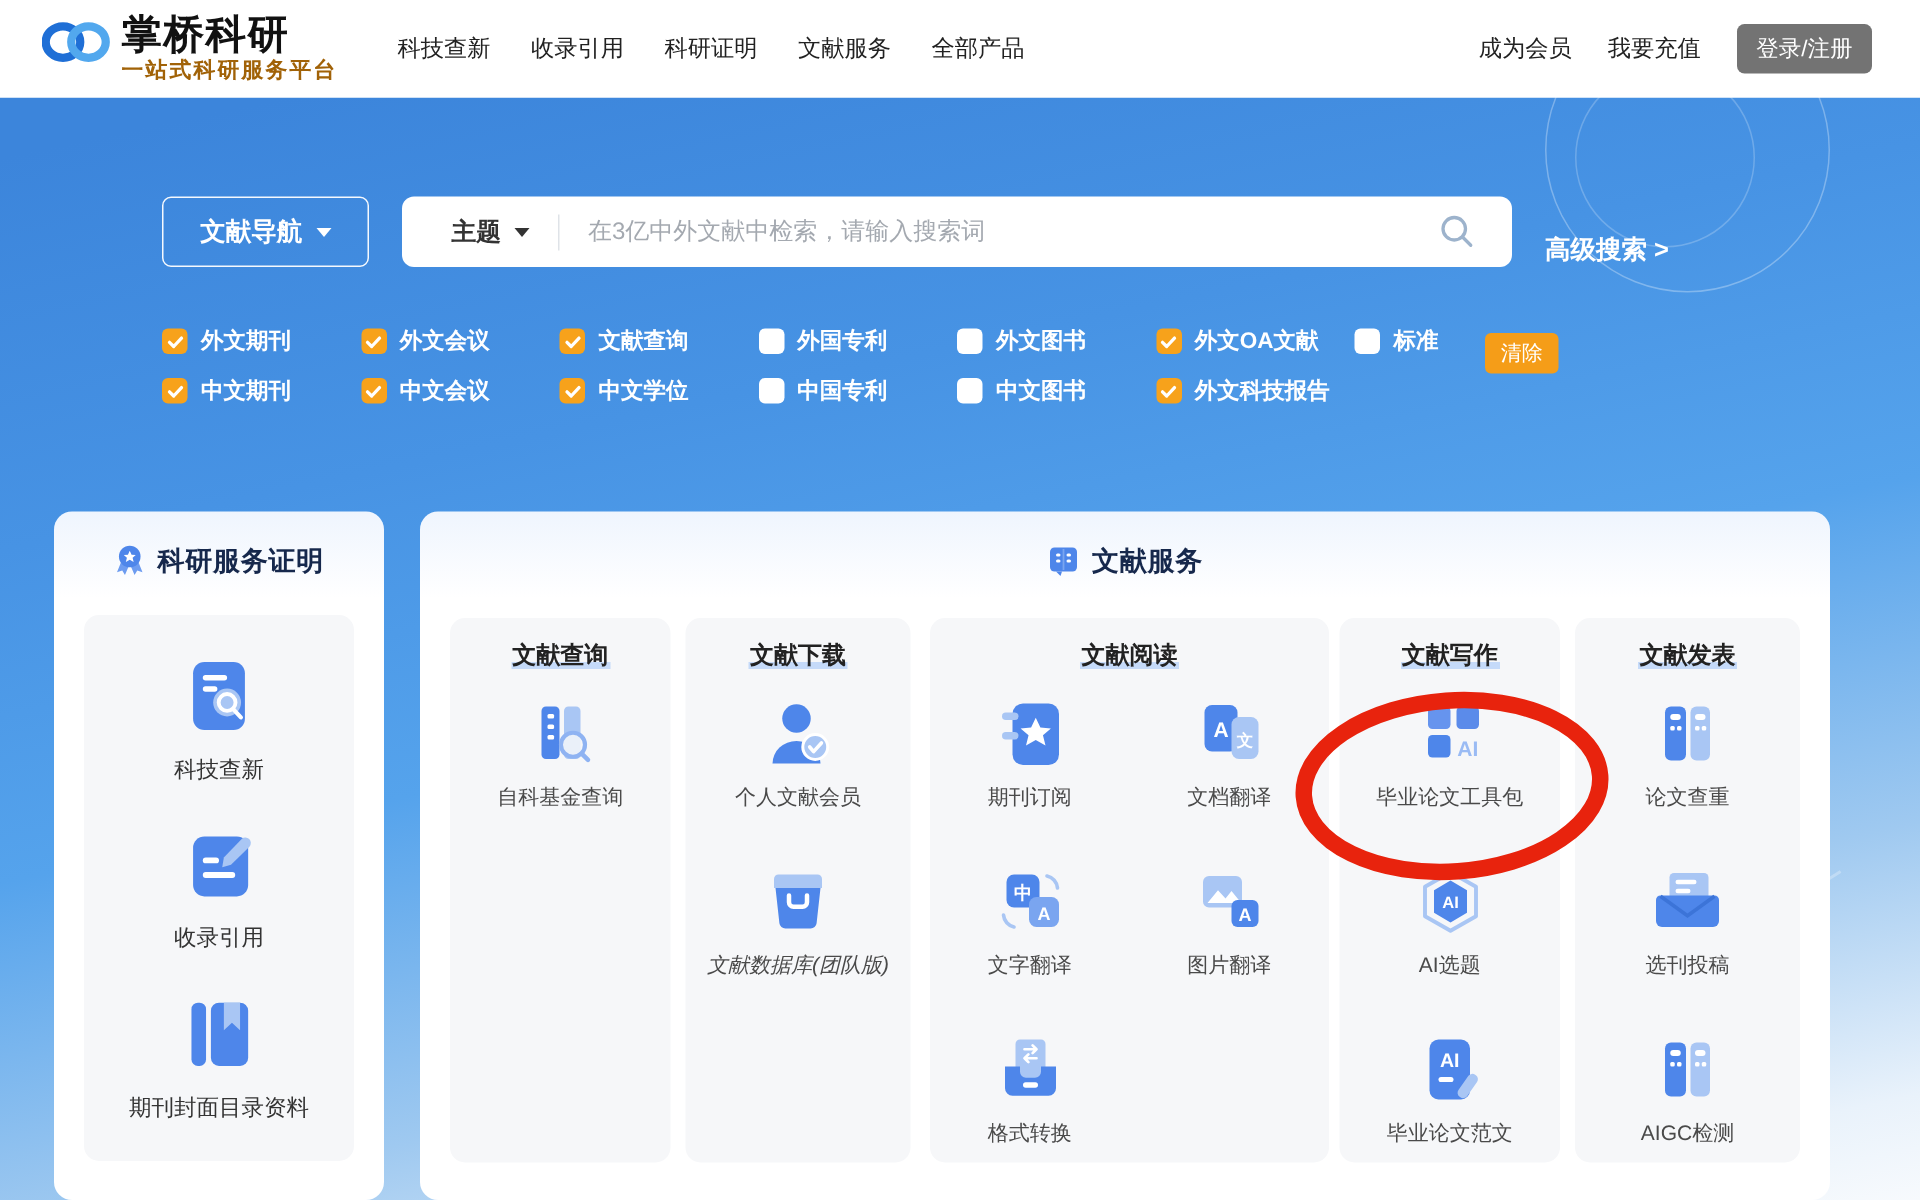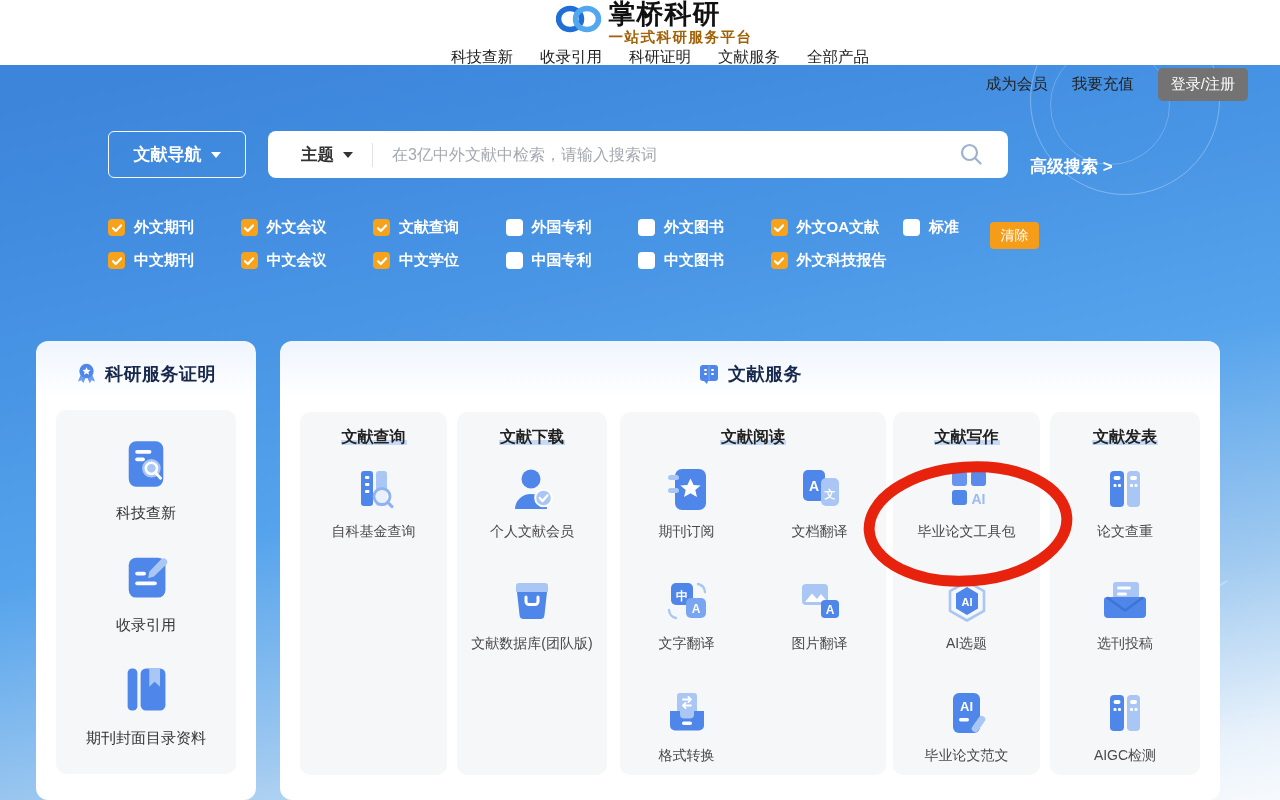--- a/index.html
+++ b/index.html
@@ -1,20 +1,20 @@
 <!DOCTYPE html>
 <html><head>
 <meta charset="utf-8">
 <style>
   * { margin:0; padding:0; box-sizing:border-box; }
   html,body { width:1280px; height:800px; font-family:"Liberation Sans","DejaVu Sans",sans-serif; }
   .screen { position:relative; width:1280px; height:800px; overflow:hidden; background:#fff; }
 
   
-  .header { position:absolute; top:0; left:0; right:0; height:65px; background:#fff; display:flex; align-items:center; z-index:5;flex-direction:column; }
+  .header { position:absolute; top:0; left:0; right:0; height:65px; background:#fff; display:flex; align-items:center; z-index:5; }
   .logo { display:flex; align-items:center; margin-left:28px; }
   .logo-txt { margin-left:6px; }
   .logo-title { font-size:27px; font-weight:700; color:#111; letter-spacing:1px; line-height:28px; }
   .logo-sub { font-size:14.5px; font-weight:700; color:#a16207; letter-spacing:1.5px; }
   .nav { display:flex; gap:27px; margin-left:40px; }
   .nav-item { font-size:15.5px; color:#222; cursor:pointer; white-space:nowrap; }
   .hdr-right { margin-left:auto; display:flex; align-items:center; gap:24px; margin-right:32px; }
   .hdr-link { font-size:15.5px; color:#222; cursor:pointer; white-space:nowrap; }
   .login-btn { background:#737373; color:#fff; font-size:15px; padding:7px 13px; border-radius:5px; border:none; cursor:pointer; white-space:nowrap; }
 
@@ -330,21 +330,21 @@
       <div class="col-items">
         <div class="svc-item">
           <svg width="50" height="50" viewBox="0 0 50 50">
             <circle cx="24" cy="15" r="9.5" fill="#4e86ea"></circle>
             <path d="M8 45 a16 15 0 0 1 32 0 Z" fill="#4e86ea"></path>
             <circle cx="36.5" cy="34" r="8.3" fill="#a9c6f4" stroke="#fff" stroke-width="2"></circle>
             <path d="M32.8 34 l2.6 3.1 5.2-5.8" stroke="#fff" stroke-width="2.4" fill="none" stroke-linecap="round" stroke-linejoin="round"></path>
           </svg>
           <span class="lbl">个人文献会员</span>
         </div>
-        <div class="svc-item" style="margin-top:24px;">
+        <div class="svc-item" style="margin-top:24px;font-style:italic;">
           <svg width="50" height="50" viewBox="0 0 50 50">
             <path d="M12 7 h26 a3 3 0 0 1 3 3 v6 H9 v-6 a3 3 0 0 1 3-3 Z" fill="#a9c6f4"></path>
             <path d="M10 16 h30 l-2.6 23.5 a4 4 0 0 1-4 3.5 h-16.8 a4 4 0 0 1-4-3.5 Z" fill="#4e86ea"></path>
             <path d="M19 21 v4.5 a3 3 0 0 0 3 3 h6 a3 3 0 0 0 3-3 V21" stroke="#fff" stroke-width="3" fill="none" stroke-linecap="round"></path>
           </svg>
           <span class="lbl">文献数据库(团队版)</span>
         </div>
       </div>
     </div>
 

